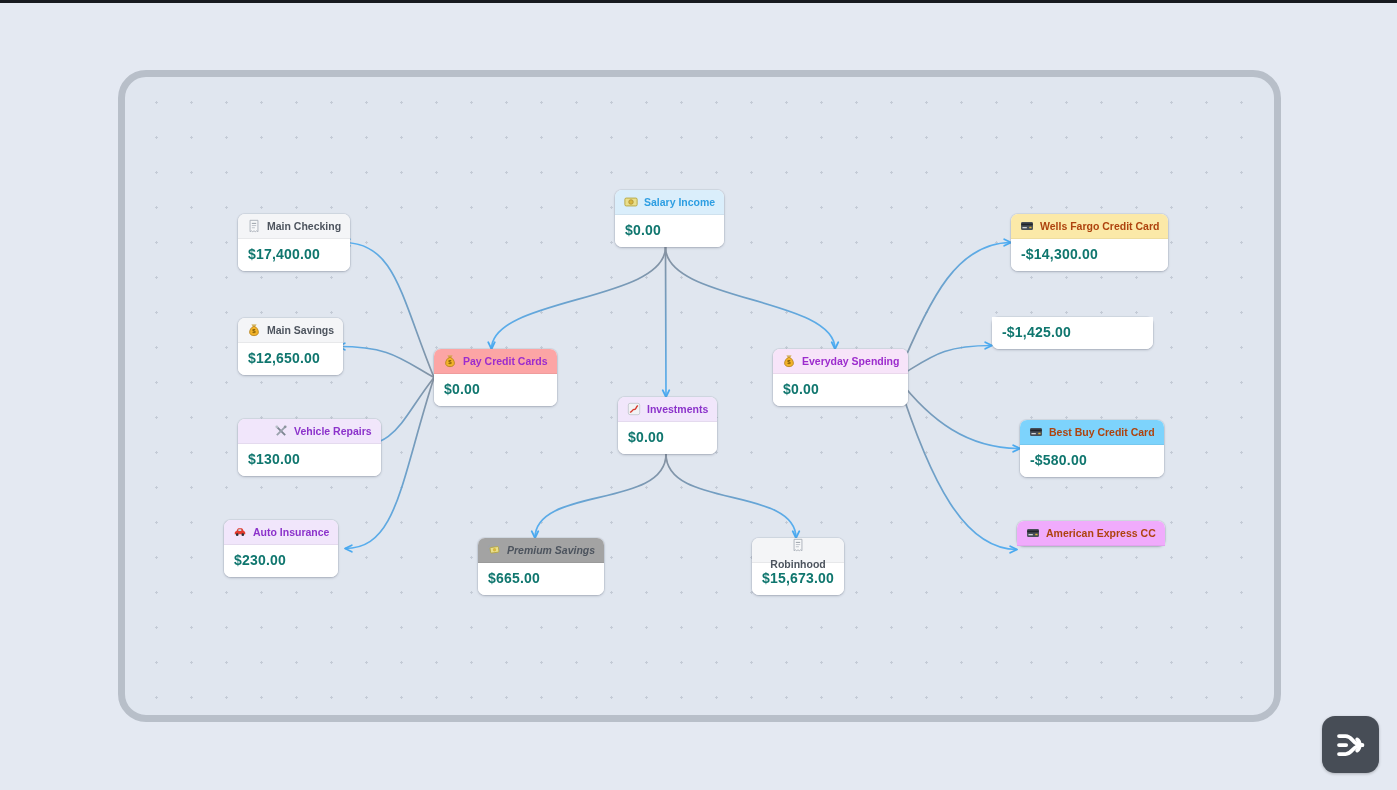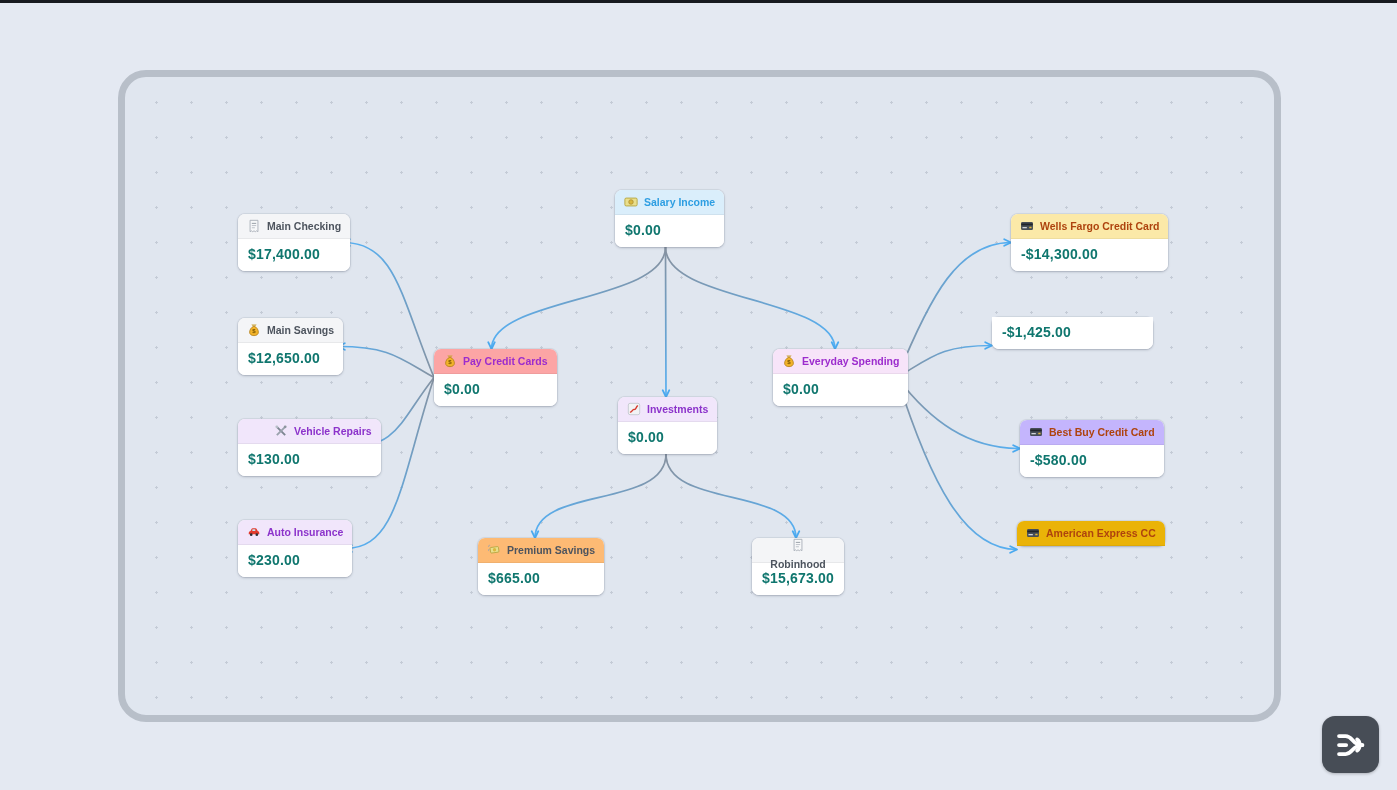--- a/index.html
+++ b/index.html
@@ -167,21 +167,21 @@
             <path d="M2.5 4 L4 2.5 L13.5 12 L12 13.5 Z" fill="#7d8591"></path>
             <path d="M13.5 4 L12 2.5 L2.5 12 L4 13.5 Z" fill="#9aa2ad"></path>
             <circle cx="3.2" cy="3.2" r="1.6" fill="#b8bfc8"></circle>
             <circle cx="12.8" cy="3.2" r="1.6" fill="#8d959f"></circle>
           </svg>
         </span>
       <span class="node-label">Vehicle Repairs</span>
     </div>
     <div class="node-value">$130.00</div>
   </div>
-    <div class="node" style="left: 238px; top: 520px; min-width: 107px;">
+    <div class="node" style="left: 224px; top: 520px; min-width: 107px;">
     <div class="node-header" style="background: rgb(241, 230, 251); color: rgb(140, 51, 203);">
       <span class="icon">
           <svg viewBox="0 0 16 16">
             <path d="M2 9 C2 7.8 2.8 7 4 6.8 L5 4.8 C5.3 4.2 5.9 3.8 6.6 3.8 h3 c0.7 0 1.3 0.4 1.6 1 l1 2 c1.2 0.2 1.8 1 1.8 2.2 v1.6 h-12 Z" fill="#e23b2e"></path>
             <circle cx="4.8" cy="11" r="1.5" fill="#2c3138"></circle>
             <circle cx="11.2" cy="11" r="1.5" fill="#2c3138"></circle>
             <rect x="6" y="4.9" width="3.6" height="1.9" rx="0.5" fill="#bfe3f2"></rect>
           </svg>
         </span>
       <span class="node-label">Auto Insurance</span>
@@ -232,21 +232,21 @@
             <path d="M6 3.2 L10 3.2 L11 1.6 L5 1.6 Z" fill="#caa53c"></path>
             <path d="M8 3.5 C4.5 5 3 8 3 10.5 C3 13.2 5.2 14.4 8 14.4 C10.8 14.4 13 13.2 13 10.5 C13 8 11.5 5 8 3.5 Z" fill="#f2b32a" stroke="#b07d17" stroke-width="0.9"></path>
             <text x="8" y="11.6" font-size="7" font-weight="bold" text-anchor="middle" fill="#7a5500">$</text>
           </svg>
         </span>
       <span class="node-label">Everyday Spending</span>
     </div>
     <div class="node-value">$0.00</div>
   </div>
     <div class="node" style="left: 478px; top: 538px; min-width: 114px;">
-    <div class="node-header" style="background: #fdba74; color: rgb(77, 84, 94);">
+    <div class="node-header" style="background: #a3a3a3; color: rgb(77, 84, 94); font-style: italic;">
       <span class="icon">
           <svg viewBox="0 0 16 16">
             <path d="M2.2 4.6 C1.2 3.6 2.2 2.1 3.6 2.8 M2.8 7.2 C1.4 7 1.2 8.8 2.4 9.2" fill="none" stroke="#9aa2ad" stroke-width="1"></path>
             <rect x="3.8" y="4.6" width="9.6" height="6.4" rx="1" transform="rotate(-8 8.6 7.8)" fill="#e9df8d" stroke="#b2a23c" stroke-width="0.9"></rect>
             <circle cx="8.6" cy="7.7" r="1.9" fill="#d9b83f"></circle>
           </svg>
         </span>
       <span class="node-label">Premium Savings</span>
     </div>
     <div class="node-value">$665.00</div>
@@ -276,35 +276,35 @@
           </svg>
         </span>
       <span class="node-label">Wells Fargo Credit Card</span>
     </div>
     <div class="node-value">-$14,300.00</div>
   </div>
     <div class="node" style="left: 992px; top: 317px; min-width: 161px;">
     <div class="node-value">-$1,425.00</div>
   </div>
     <div class="node" style="left: 1020px; top: 420px; min-width: 133px;">
-    <div class="node-header" style="background: #c4b5fd; color: rgb(174, 67, 14);">
+    <div class="node-header" style="background: #7dd3fc; color: rgb(174, 67, 14);">
       <span class="icon">
           <svg viewBox="0 0 16 16">
             <rect x="1.2" y="3.5" width="13.6" height="9" rx="1.4" fill="#474e57"></rect>
             <rect x="1.5" y="5.2" width="13" height="2" fill="#20242a"></rect>
             <rect x="2.8" y="9.2" width="5" height="1.4" fill="#d8dbdf"></rect>
             <rect x="10.6" y="8.8" width="2.6" height="1.8" rx="0.4" fill="#e3b93c"></rect>
           </svg>
         </span>
       <span class="node-label">Best Buy Credit Card</span>
     </div>
     <div class="node-value">-$580.00</div>
   </div>
     <div class="node" style="left: 1017px; top: 521px; min-width: 136px;">
-    <div class="node-header" style="background: #eab308; color: rgb(174, 67, 14);">
+    <div class="node-header" style="background: #f0abfc; color: rgb(174, 67, 14);">
       <span class="icon">
           <svg viewBox="0 0 16 16">
             <rect x="1.2" y="3.5" width="13.6" height="9" rx="1.4" fill="#474e57"></rect>
             <rect x="1.5" y="5.2" width="13" height="2" fill="#20242a"></rect>
             <rect x="2.8" y="9.2" width="5" height="1.4" fill="#d8dbdf"></rect>
             <rect x="10.6" y="8.8" width="2.6" height="1.8" rx="0.4" fill="#e3b93c"></rect>
           </svg>
         </span>
       <span class="node-label">American Express CC</span>
     </div>

